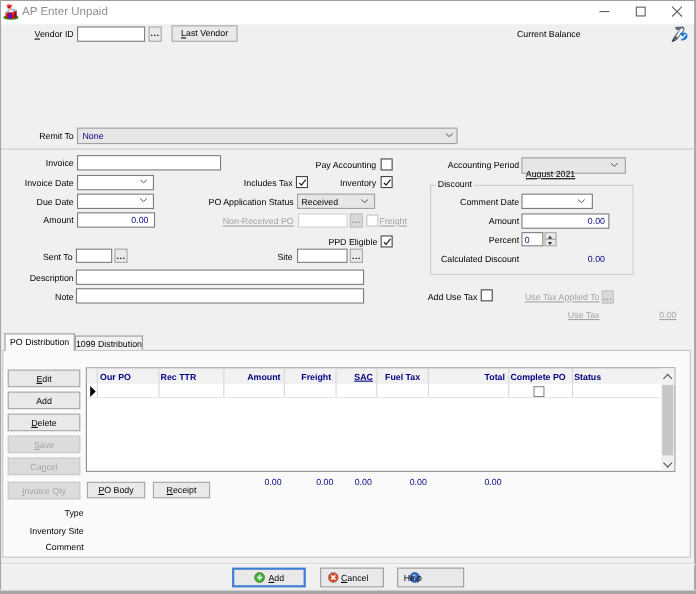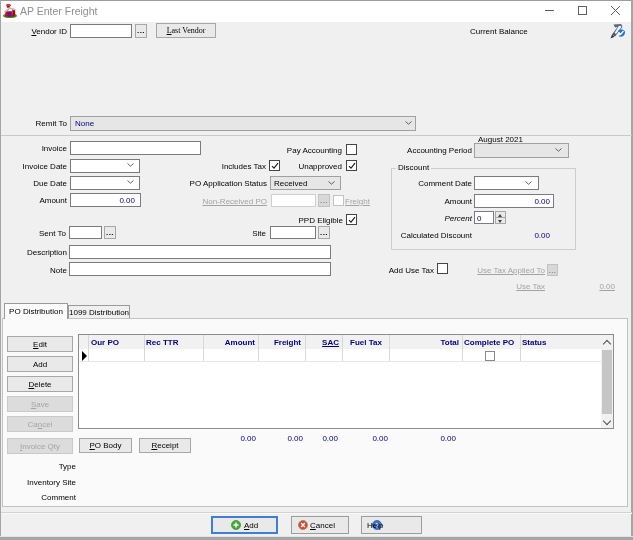--- a/index.html
+++ b/index.html
@@ -40,31 +40,31 @@
     <ellipse cx="8" cy="13.8" rx="7" ry="2.4" fill="#2e9e1c"></ellipse>
     <rect x="4.8" y="2.2" width="3" height="3.5" fill="#cc0000"></rect>
     <polygon points="4.2,2.6 9,2.6 9,4 4.2,4" fill="#e83333"></polygon>
     <polygon points="10.3,6.5 13.2,7.8 13.2,14.2 10.3,14.8" fill="#a81212"></polygon>
     <rect x="11.5" y="8.8" width="1" height="3.6" fill="#7c0c0c"></rect>
     <rect x="3.2" y="9.2" width="7.1" height="5.6" fill="#ee0000"></rect>
     <polygon points="1.8,9.8 7.5,5.2 13.8,7.2 12.6,8.6 7.8,7 3.4,11" fill="#a0a8ac"></polygon>
     <polygon points="2.6,9.2 7.6,5.6 12.8,7.3 12.4,7.9 7.7,6.3 3.2,9.9" fill="#c9ced1"></polygon>
     <polygon points="5.6,10.3 8.9,10 8.9,14.5 5.6,14.8" fill="#4418cc"></polygon>
   </svg>
-  <div class="lbl" style="left:20px;top:6px;font-size:10.5px;color:#8f8f8f;">AP Enter Freight</div>
+  <div class="lbl" style="left:20px;top:6px;font-size:10.5px;color:#8f8f8f;">AP Enter Unpaid</div>
   <div class="abs" style="left:545px;top:10px;width:9px;height:1px;background:#5f5f5f;"></div>
   <div class="abs" style="left:578px;top:6px;width:9px;height:9px;border:1px solid #5f5f5f;box-sizing:border-box;"></div>
   <svg class="abs" style="left:610px;top:5px;" width="11" height="11" viewBox="0 0 11 11">
     <path d="M1,1 L10,10 M10,1 L1,10" stroke="#5f5f5f" stroke-width="1"></path>
   </svg>
 
   <div class="lbl r" style="left:0px;top:27px;width:67px;"><span class="u">V</span>endor ID</div>
   <div class="fld" style="left:70px;top:24px;width:62px;height:14px;"></div>
   <div class="btn dots" style="left:135px;top:24px;width:12px;height:14px;">...</div>
-  <div class="btn" style="left:156px;top:23px;width:60px;height:15px;line-height:14px;font-family:Liberation Serif, serif;"><span class="u">L</span>ast Vendor</div>
+  <div class="btn" style="left:156px;top:23px;width:60px;height:15px;line-height:14px;"><span class="u">L</span>ast Vendor</div>
   <div class="lbl" style="left:470px;top:27px;">Current Balance</div>
   <svg class="abs" style="left:609px;top:23px;" width="18" height="16" viewBox="0 0 18 16">
     <path d="M3,11.5 L10.5,1.5 L13.5,4 L6,13.5 Z" fill="#4c5668"></path>
     <path d="M4.5,1.5 L12,1 L13.5,3 L6,4.5 Z" fill="#5d6878"></path>
     <path d="M9.5,3.5 L11,2.5 L12.5,4 L7,11 L5.5,10 Z" fill="#f2f4f7"></path>
     <path d="M3,11.5 L1.5,15.5 L5.5,13.8 Z" fill="#2c3442"></path>
     <path d="M9,7.5 C13,5.5 16.5,7 16,10 C15.6,12.6 13,14.5 10,13.5 L11.5,10.5 Z" fill="#1c77d4"></path>
     <path d="M9.5,9.5 L11.5,11.5 L14.5,8" stroke="#ffffff" stroke-width="1.2" fill="none"></path>
   </svg>
 
@@ -96,21 +96,21 @@
   <div class="lbl r navy" style="left:70px;top:196px;width:65px;">0.00</div>
 
   <div class="lbl r" style="left:240px;top:146px;width:102px;">Pay Accounting</div>
   <div class="cb" style="left:346px;top:144px;"></div>
 
   <div class="lbl r" style="left:164px;top:162px;width:102px;">Includes Tax</div>
   <div class="cb" style="left:269px;top:160px;"></div>
   <svg class="abs" style="left:271px;top:162px;" width="8" height="8" viewBox="0 0 8 8">
       <path d="M1,4.2 L3,6.2 L7,1.2" stroke="#1a1a1a" stroke-width="1.1" fill="none"></path>
     </svg>
-  <div class="lbl r" style="left:240px;top:162px;width:102px;">Unapproved</div>
+  <div class="lbl r" style="left:240px;top:162px;width:102px;">Inventory</div>
   <div class="cb" style="left:346px;top:160px;"></div>
   <svg class="abs" style="left:348px;top:162px;" width="8" height="8" viewBox="0 0 8 8">
       <path d="M1,4.2 L3,6.2 L7,1.2" stroke="#1a1a1a" stroke-width="1.1" fill="none"></path>
     </svg>
 
   <div class="lbl r" style="left:165px;top:179px;width:102px;">PO Application Status</div>
   <div class="combo" style="left:270px;top:176px;width:71px;height:14px;"></div>
   <div class="lbl" style="left:274px;top:179px;">Received</div>
   <svg class="chev" style="left:328px;top:181px;" width="7" height="4" viewBox="0 0 7 4">
       <path d="M0.5,0.5 L3.5,3.2 L6.5,0.5" stroke="#4f4f4f" stroke-width="0.9" fill="none"></path>
@@ -135,39 +135,39 @@
   <div class="fld" style="left:270px;top:226px;width:46px;height:13px;"></div>
   <div class="btn dots" style="left:318px;top:226px;width:12px;height:13px;">...</div>
 
   <div class="lbl r" style="left:0px;top:248px;width:67px;">Description</div>
   <div class="fld" style="left:69px;top:245px;width:262px;height:14px;"></div>
   <div class="lbl r" style="left:0px;top:266px;width:67px;">Note</div>
   <div class="fld" style="left:69px;top:262px;width:262px;height:14px;"></div>
 
   <div class="lbl r" style="left:370px;top:146px;width:102px;">Accounting Period</div>
   <div class="combo" style="left:474px;top:143px;width:95px;height:15px;"></div>
-  <div class="lbl" style="left:478px;top:135px;">August 2021</div>
+  <div class="lbl" style="left:478px;top:154px;text-decoration:underline;">August 2021</div>
   <svg class="chev" style="left:555px;top:148px;" width="7" height="4" viewBox="0 0 7 4">
       <path d="M0.5,0.5 L3.5,3.2 L6.5,0.5" stroke="#4f4f4f" stroke-width="0.9" fill="none"></path>
     </svg>
 
   <div class="abs" style="left:391px;top:168px;width:185px;height:82px;border:1px solid #cdcdcd;box-sizing:border-box;"></div>
   <div class="lbl" style="left:396px;top:163px;background:#f0f0f0;padding:0 2px;">Discount</div>
 
   <div class="lbl r" style="left:370px;top:179px;width:102px;">Comment Date</div>
   <div class="combow" style="left:474px;top:176px;width:65px;height:14px;"></div>
   <svg class="chev" style="left:525px;top:181px;" width="7" height="4" viewBox="0 0 7 4">
       <path d="M0.5,0.5 L3.5,3.2 L6.5,0.5" stroke="#4f4f4f" stroke-width="0.9" fill="none"></path>
     </svg>
 
   <div class="lbl r" style="left:370px;top:197px;width:102px;">Amount</div>
   <div class="fld" style="left:474px;top:194px;width:80px;height:14px;"></div>
   <div class="lbl r navy" style="left:474px;top:197px;width:76px;">0.00</div>
 
-  <div class="lbl r" style="left:370px;top:214px;width:102px;font-style:italic;">Percent</div>
+  <div class="lbl r" style="left:370px;top:214px;width:102px;">Percent</div>
   <div class="fld" style="left:474px;top:211px;width:20px;height:13px;"></div>
   <div class="lbl navy" style="left:477px;top:214px;">0</div>
   <div class="btn" style="left:495px;top:211px;width:11px;height:7px;"></div>
   <div class="btn" style="left:495px;top:217px;width:11px;height:7px;"></div>
   <div class="abs" style="left:498px;top:213.5px;width:0;height:0;border-left:2.5px solid transparent;border-right:2.5px solid transparent;border-bottom:3px solid #404040;"></div>
   <div class="abs" style="left:498px;top:220px;width:0;height:0;border-left:2.5px solid transparent;border-right:2.5px solid transparent;border-top:3px solid #404040;"></div>
 
   <div class="lbl r" style="left:370px;top:231px;width:102px;">Calculated Discount</div>
   <div class="lbl r navy" style="left:474px;top:231px;width:76px;">0.00</div>
 

